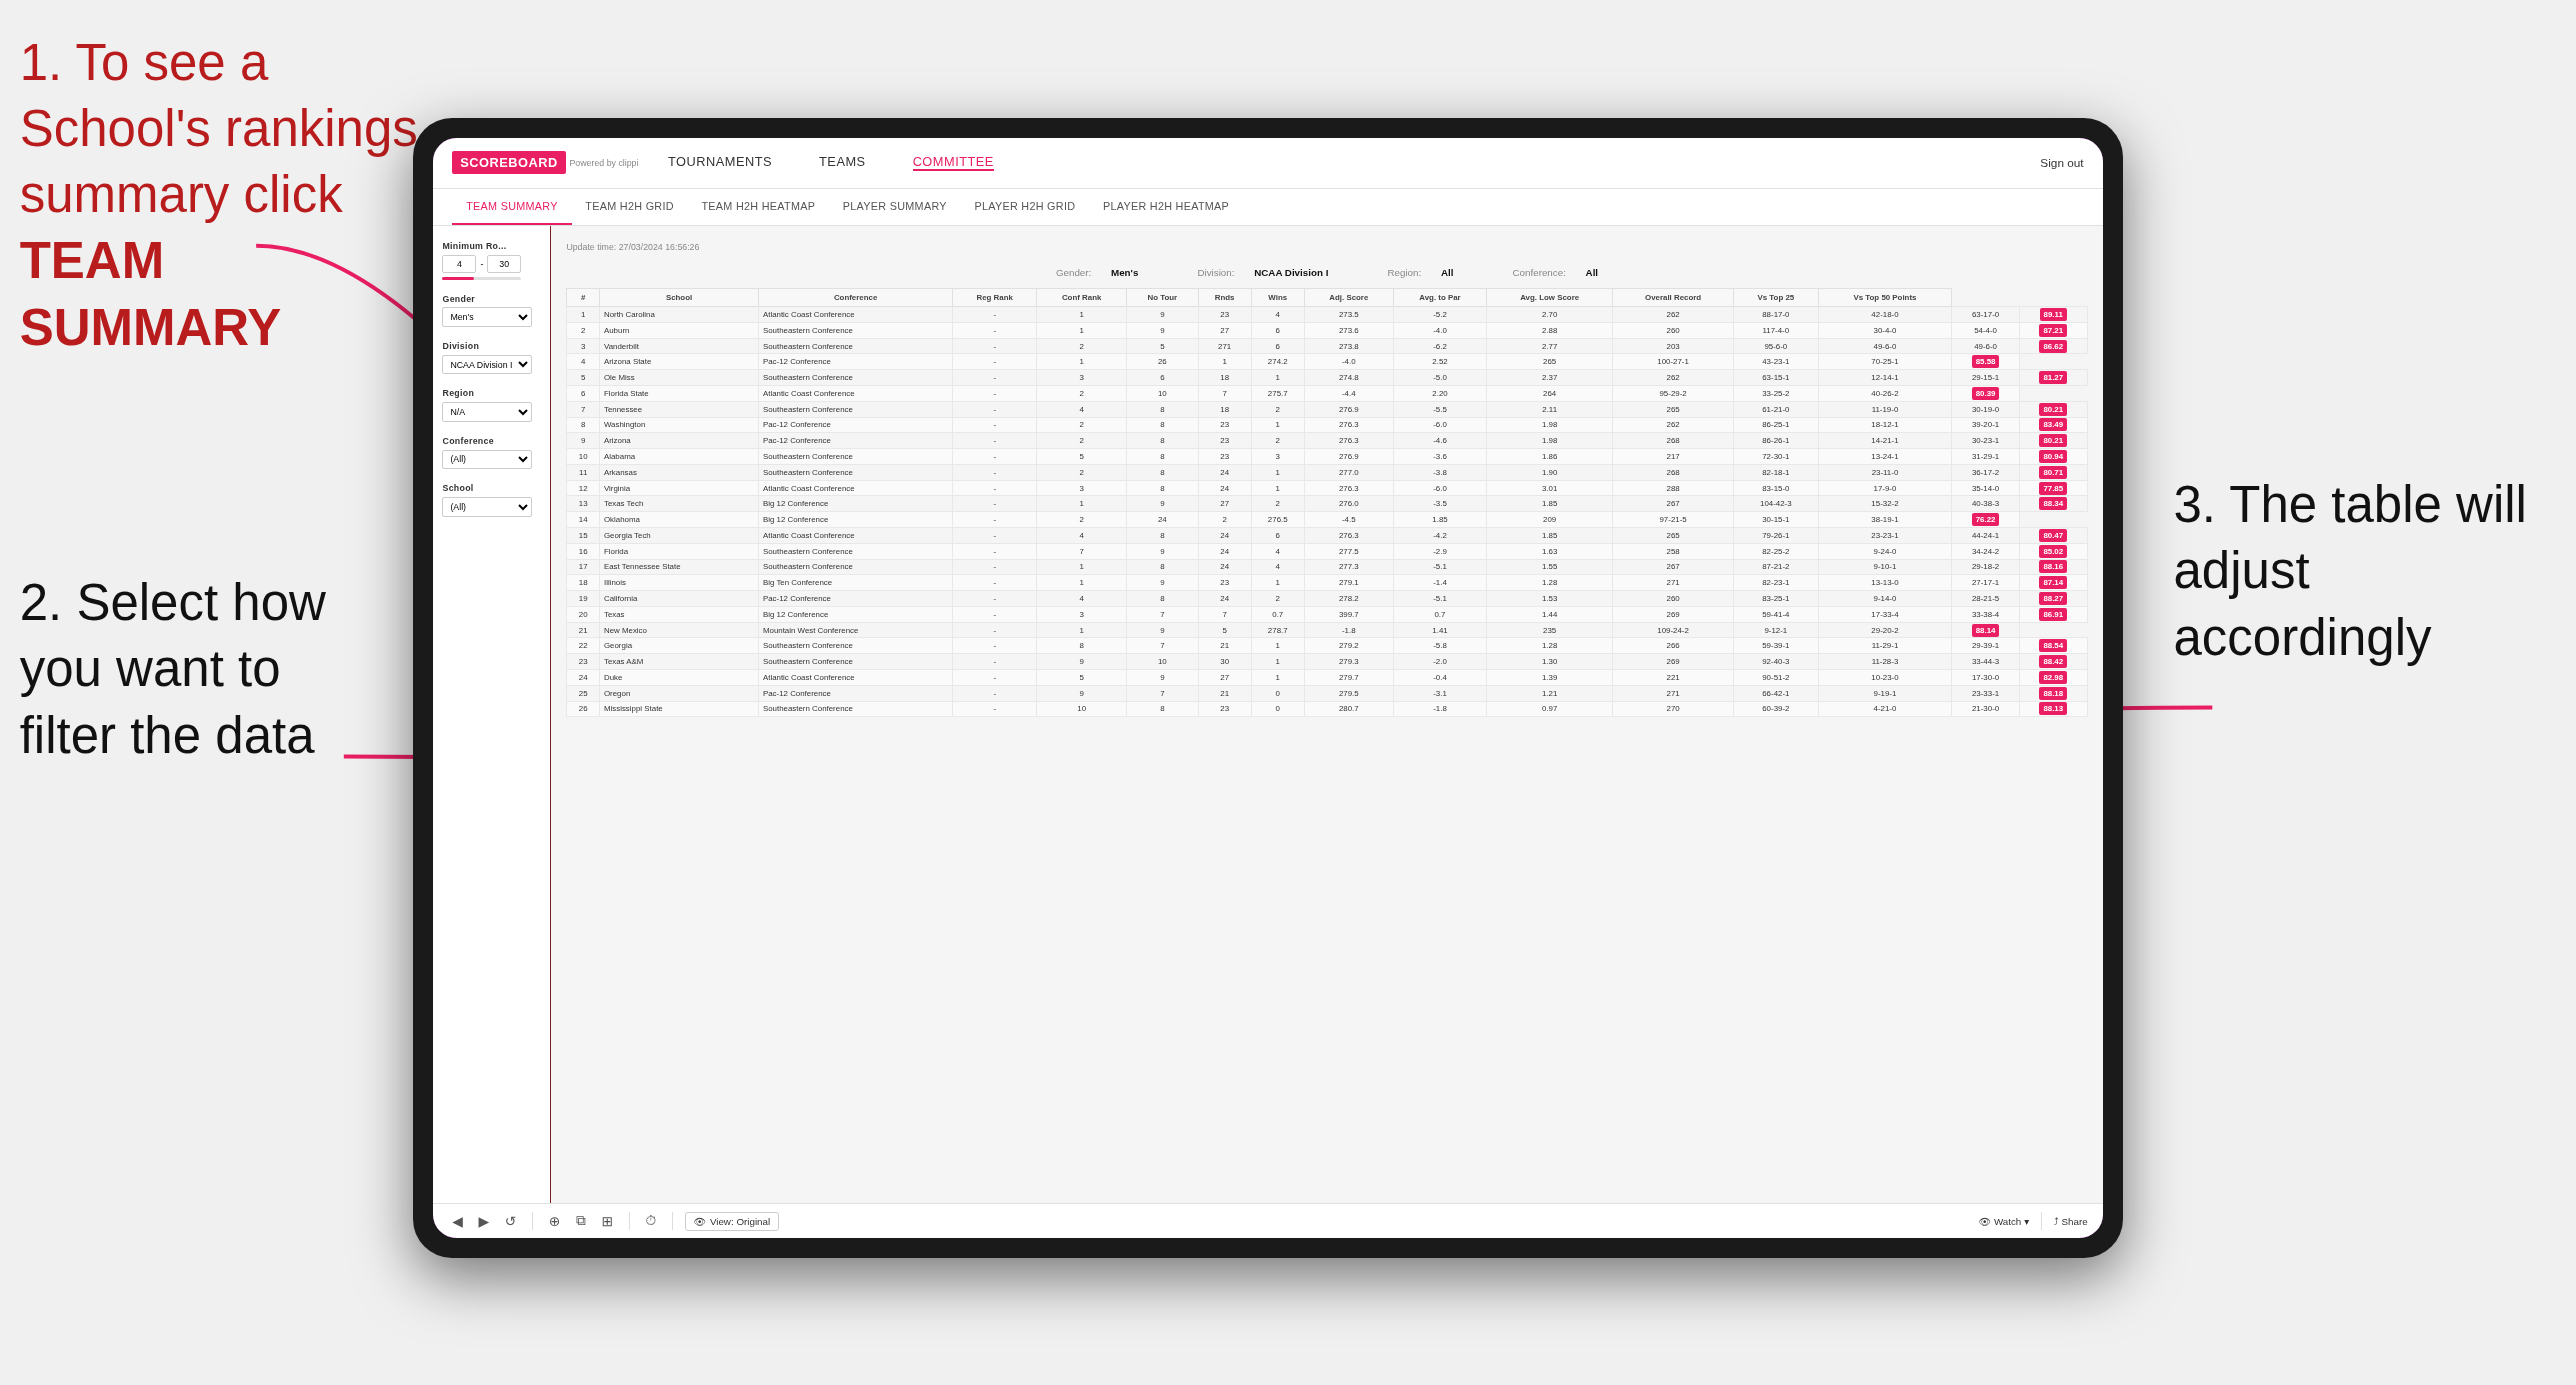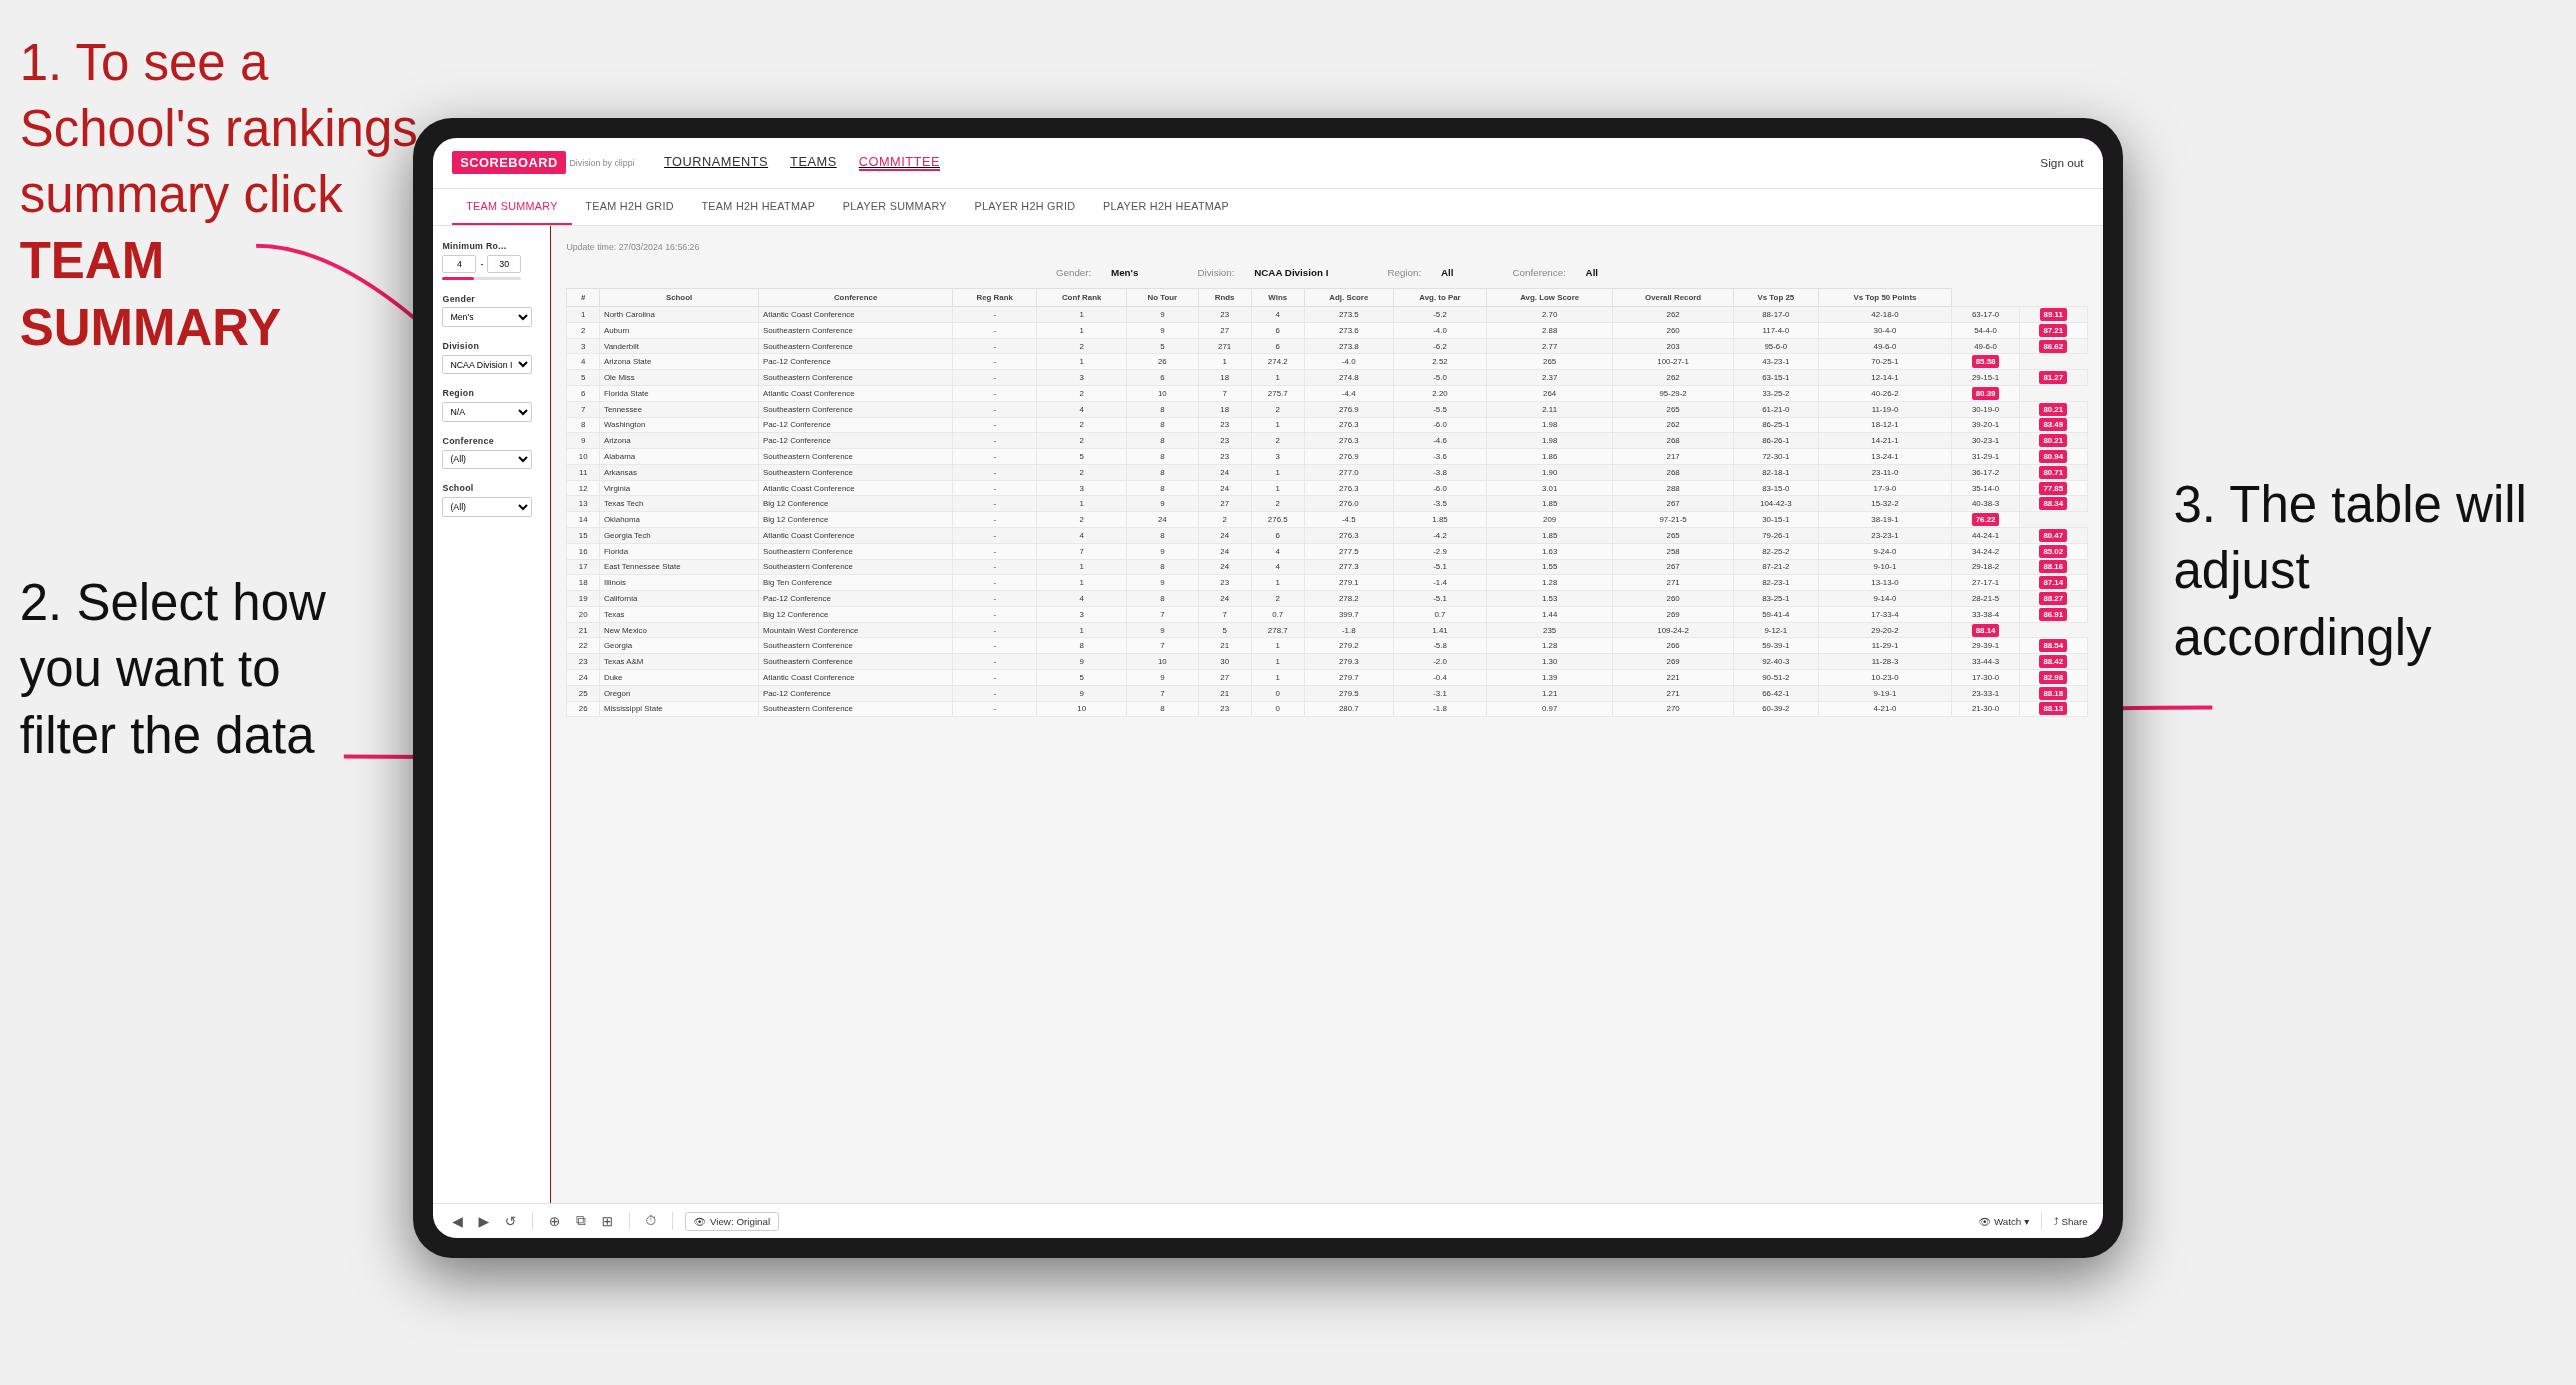--- a/index.html
+++ b/index.html
@@ -96,23 +96,22 @@
     }
 
     .logo-sub {
       font-size: 8.8px;
       color: #888;
       margin-left: 3.9px;
     }
 
     .nav-links {
       display: flex;
-      gap: 22px;
+      gap: 47px;
       flex: 1;
-      text-decoration: underline;
     }
 
     .nav-link {
       font-size: 12.8px;
       color: #333;
       text-decoration: none;
       font-weight: 500;
       letter-spacing: 0.5px;
       cursor: pointer;
     }
@@ -437,21 +436,21 @@
   </defs>
   <path d="M 220 40 Q 90 40 10 45" stroke="#e91e63" stroke-width="4" fill="none" marker-end="url(#arrowhead3)"></path>
 </svg>
 
 <div class="tablet">
   <div class="tablet-screen">
 
     <div class="top-nav">
       <div class="logo-area">
         <div class="logo-box">SCOREBOARD</div>
-        <div class="logo-sub">Division by clippi</div>
+        <div class="logo-sub">Powered by clippi</div>
       </div>
       <div class="nav-links">
         <span class="nav-link">TOURNAMENTS</span>
         <span class="nav-link">TEAMS</span>
         <span class="nav-link active">COMMITTEE</span>
       </div>
       <span class="sign-out">Sign out</span>
     </div>
 
     <div class="sub-nav">

